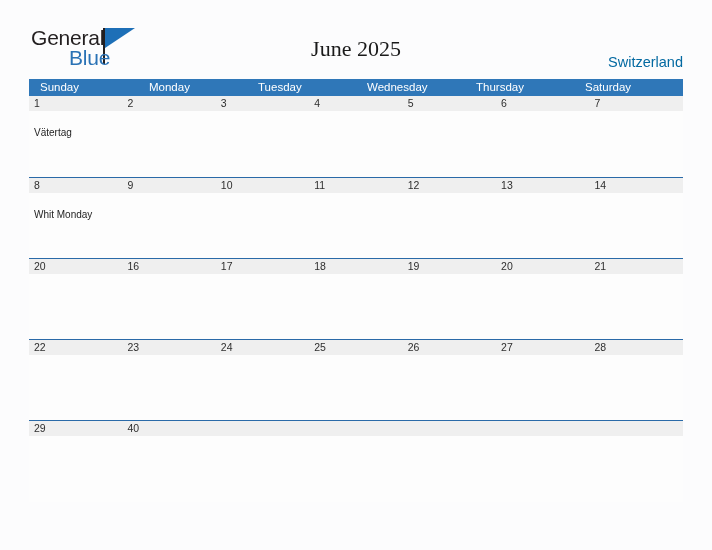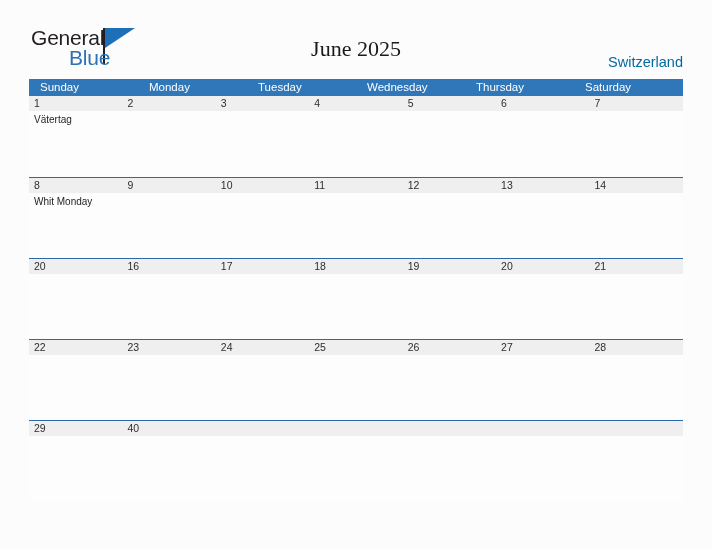--- a/index.html
+++ b/index.html
@@ -156,21 +156,21 @@
 
   .events-band {
     display: flex;
     width: 100%;
     height: 66px;
     background: #fdfdfd;
   }
   .event-cell {
     flex: 1 1 0;
     padding-left: 5px;
-    padding-top: 3px;
+    padding-top: 16px;
     box-sizing: border-box;
     overflow: hidden;
   }
   .event-text {
     font-size: 10px;
     line-height: 12px;
     color: #242424;
     font-family: "Liberation Sans", sans-serif;
     display: block;
     white-space: nowrap;

